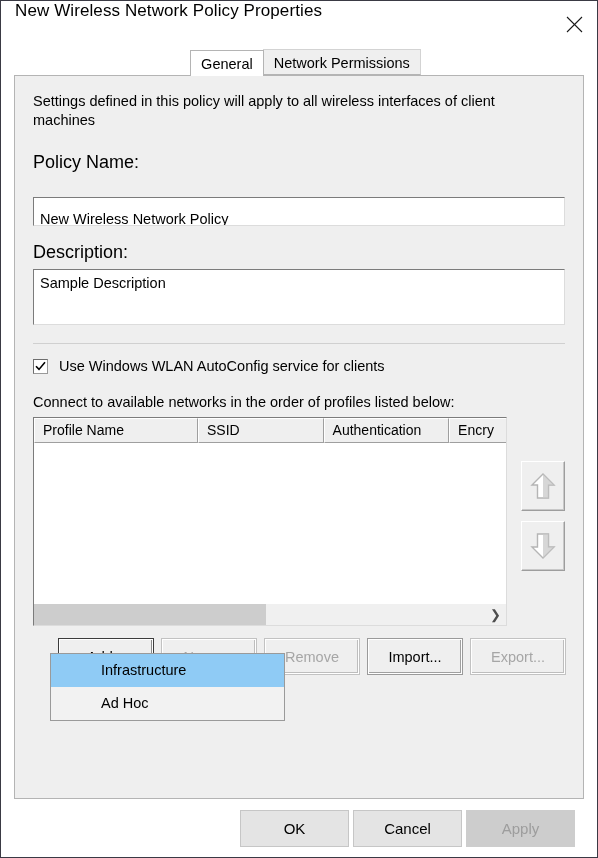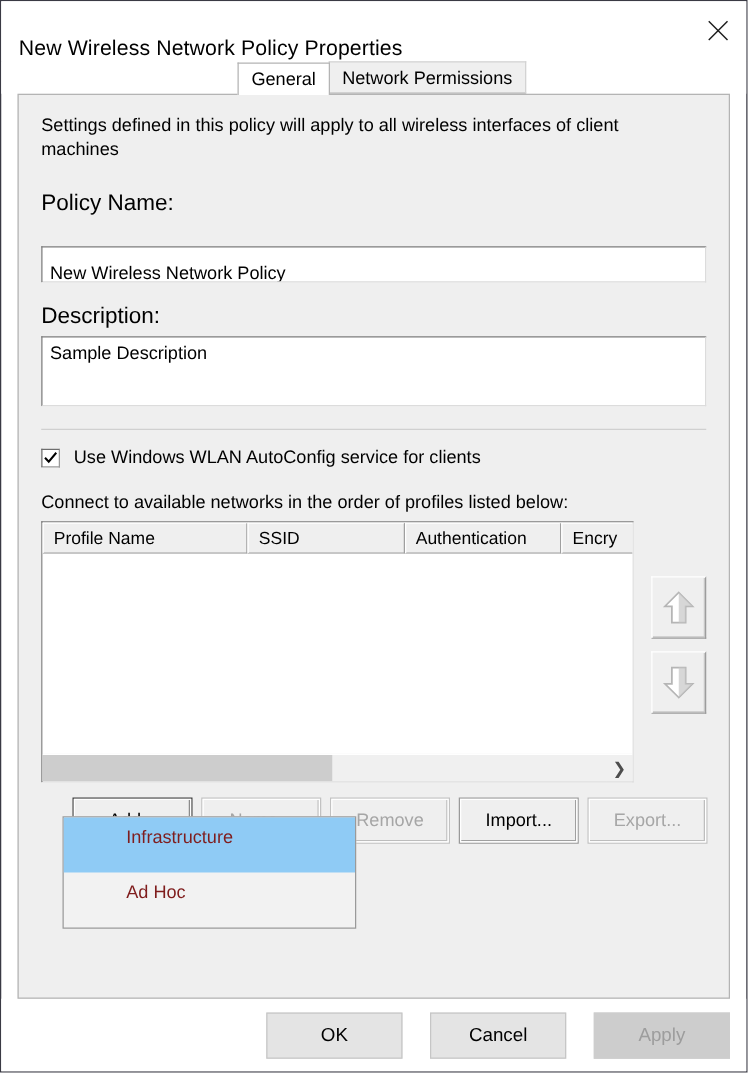--- a/index.html
+++ b/index.html
@@ -28,21 +28,21 @@
     display: flex;
     flex-direction: column;
   }
 
   
   .titlebar {
     height: 48px;
     flex: 0 0 48px;
     background: #ffffff;
     display: flex;
-    align-items: flex-end;
+    align-items: flex-start;
     position: relative;
   }
   .title-text {
     padding-left: 14px;
     font-size: 17px;
     color: #000000;
     letter-spacing: 0.1px;
     white-space: nowrap;
   }
   .close-btn {
@@ -311,41 +311,41 @@
     position: absolute;
     left: 35px;
     top: 577px;
     width: 235px;
     background: #f2f2f2;
     border: 1px solid #9a9a9a;
     box-sizing: border-box;
     z-index: 60;
   }
   .dd-item {
-    height: 44px;
+    height: 33px;
     line-height: 33px;
     padding-left: 50px;
     font-size: 14.5px;
-    color: #7f1d1d;
+    color: #000000;
     white-space: nowrap;
     box-sizing: border-box;
   }
   .dd-item.selected {
     background: #8fcbf5;
   }
 
   
   .footer {
     flex: 0 0 58px;
     background: #ffffff;
     display: flex;
     align-items: center;
     justify-content: flex-end;
-    padding-right: 13px;
-    gap: 22px;
+    padding-right: 22px;
+    gap: 4px;
     box-sizing: border-box;
   }
   .fbtn {
     width: 109px;
     height: 37px;
     font-size: 15px;
     font-family: "Liberation Sans", sans-serif;
     display: flex;
     align-items: center;
     justify-content: center;

